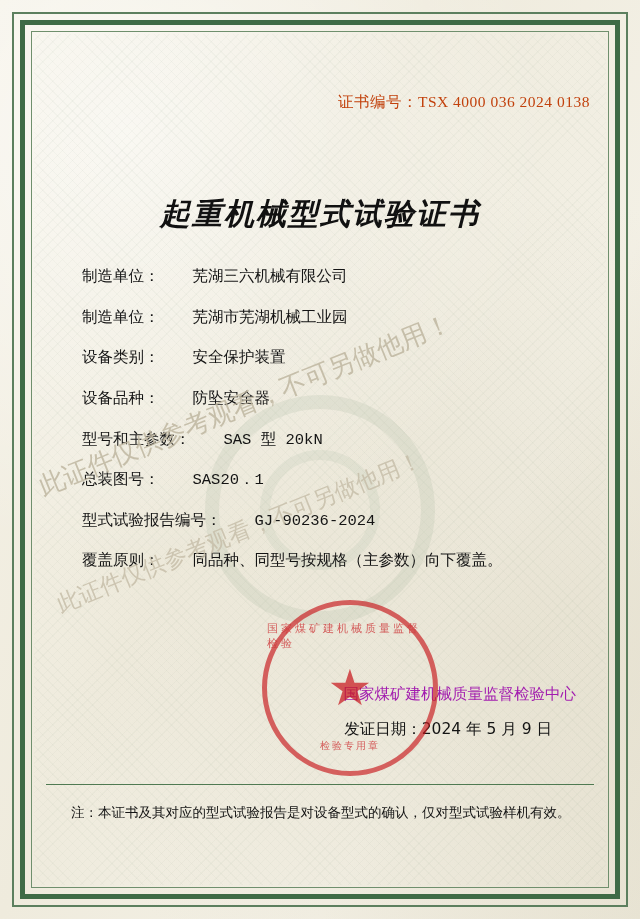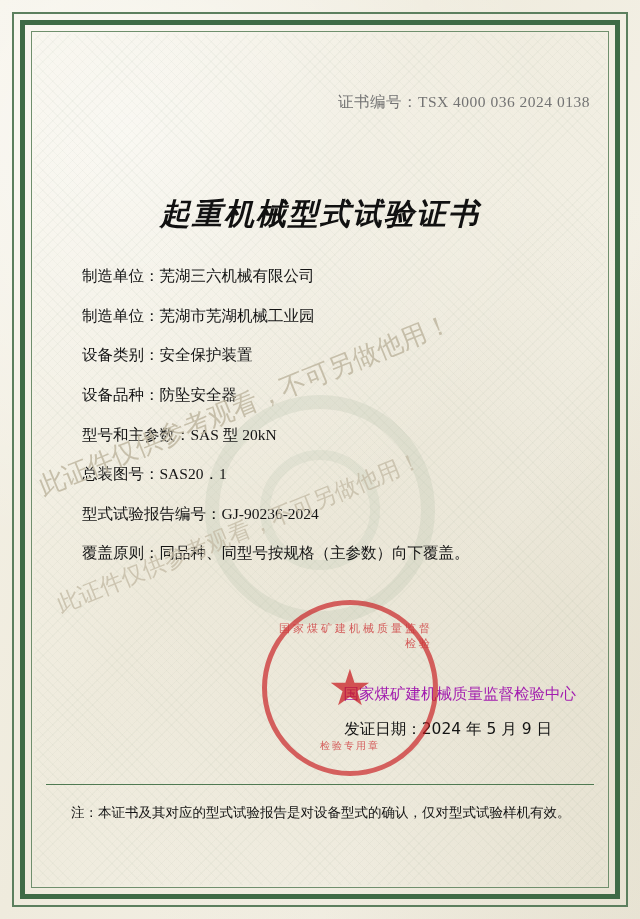--- a/index.html
+++ b/index.html
@@ -110,21 +110,21 @@
     top: 44px;
     bottom: 44px;
   }
 
   .cert-number {
     position: absolute;
     right: 4px;
     top: 48px;
     font-size: 15.5px;
     letter-spacing: 0.5px;
-    color: #737373;
+    color: #c2410c;
     white-space: nowrap;
     font-family: "Liberation Serif", serif;
   }
 
   .cert-title {
     position: absolute;
     left: 0;
     right: 0;
     top: 150px;
     text-align: center;
@@ -146,21 +146,22 @@
     font-size: 15.5px;
     color: #141414;
     margin-bottom: 19.5px;
     line-height: 1.3;
     white-space: nowrap;
   }
   .field-label {
     font-family: "DejaVu Sans", sans-serif;
   }
   .field-value {
-    font-family: Liberation Serif, serif;
+    font-family: Liberation Mono, monospace;
+    margin-left: 33px;
   }
 
   .statement {
     position: absolute;
     left: 10px;
     right: 10px;
     top: 545px;
     font-size: 15px;
     line-height: 1.75;
     color: #141414;
@@ -227,21 +228,21 @@
     transform: translate(-50%,-50%);
     color: rgba(200,25,30,0.85);
     font-size: 50px;
     line-height: 1;
   }
   .seal-text-top {
     position: absolute;
     left: 0;
     right: 0;
     top: 16px;
-    text-align: right;
+    text-align: left;
     font-size: 11px;
     letter-spacing: 3px;
     color: rgba(200,25,30,0.8);
     font-family: "DejaVu Sans", sans-serif;
   }
   .seal-text-bottom {
     position: absolute;
     left: 0;
     right: 0;
     bottom: 18px;

